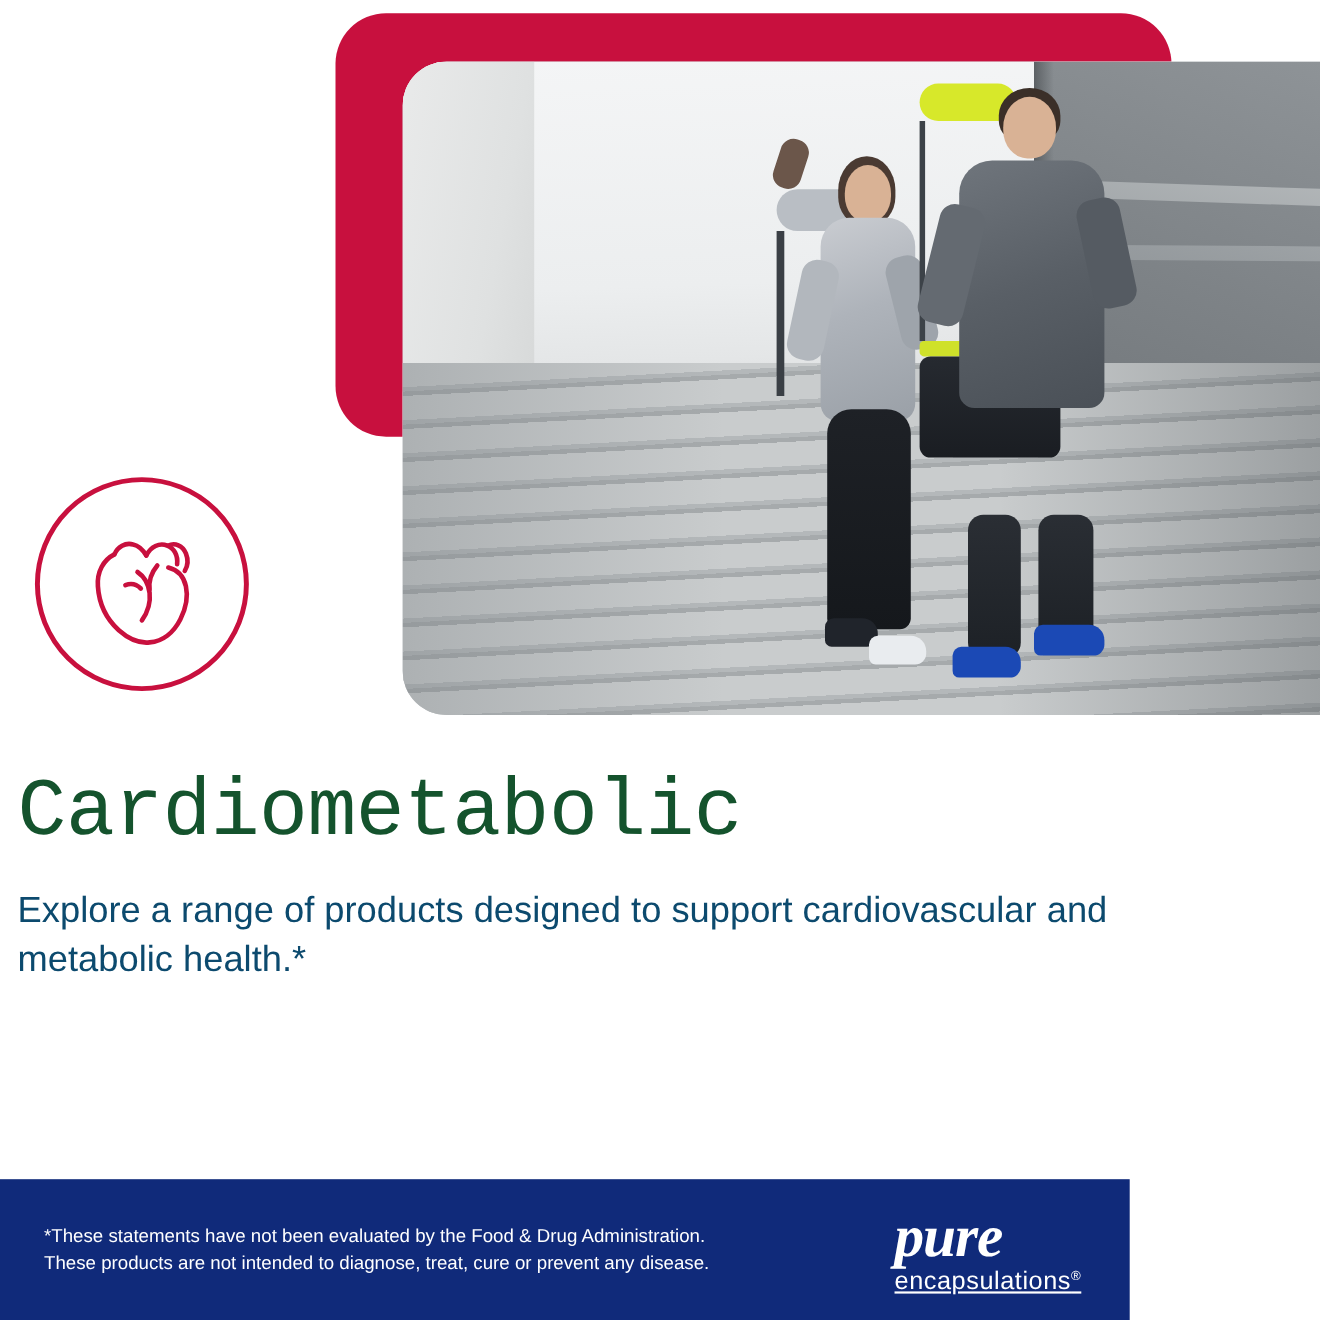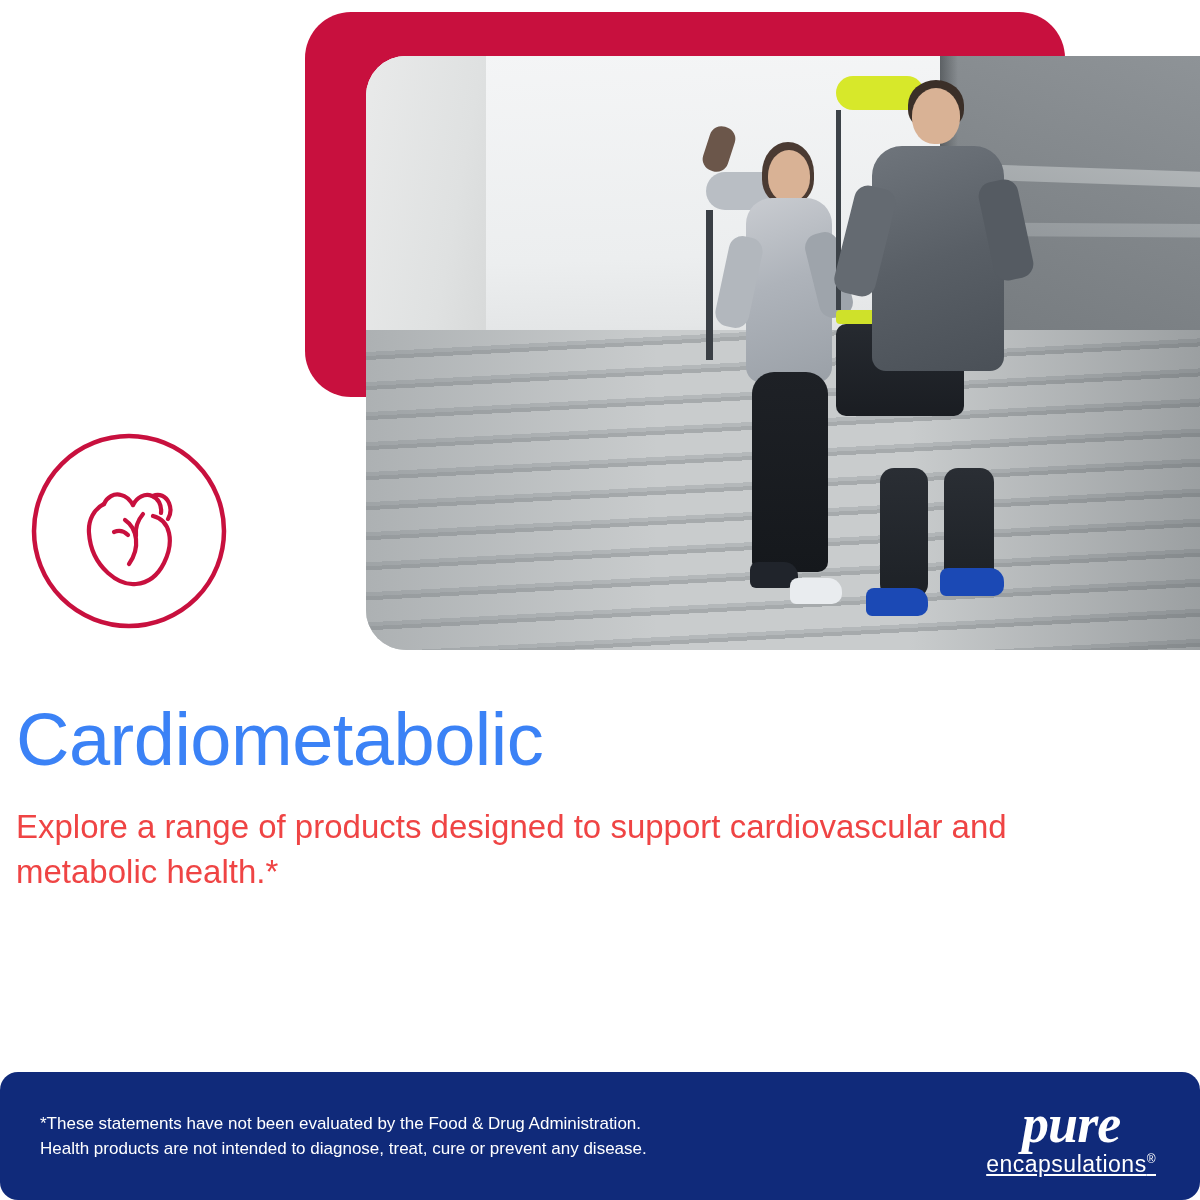--- a/index.html
+++ b/index.html
@@ -204,58 +204,58 @@
 
   
   .text-block {
     position: absolute;
     left: 0;
     top: 700px;
     width: 1200px;
   }
   .headline {
     margin: 0 0 0 16px;
-    color: #3b82f6;
+    color: #14532d;
     font-size: 74px;
     line-height: 1.07;
     font-weight: 400;
     letter-spacing: -0.5px;
+    font-family: Liberation Mono, monospace;
   }
   .subcopy {
     margin: 26px 0 0 16px;
-    color: #ef4444;
+    color: #0c4a6e;
     font-size: 33px;
     line-height: 1.35;
     font-weight: 400;
     max-width: 1030px;
   }
 
   
   .footer {
     position: absolute;
     left: 0;
     bottom: 0;
-    width: 1200px;
+    width: 1027px;
     height: 128px;
     background: #102a7a;
     display: flex;
     align-items: center;
     justify-content: space-between;
-    border-radius: 18px;
   }
   .disclaimer {
     color: #ffffff;
     font-size: 17px;
     line-height: 1.5;
     margin-left: 40px;
     max-width: 800px;
   }
   .brand {
     margin-right: 44px;
-    text-align: center;
+    text-align: left;
     color: #ffffff;
     line-height: 1;
   }
   .brand-name {
     font-family: "Liberation Serif", serif;
     font-style: italic;
     font-weight: bold;
     font-size: 54px;
     letter-spacing: -1px;
     display: block;
@@ -338,21 +338,21 @@
   <div class="text-block">
     <h1 class="headline">
       <span>Cardiometabolic</span><br>
     </h1>
     <p class="subcopy">Explore a range of products designed to support cardiovascular and metabolic health.*</p>
   </div>
 
   <div class="footer">
     <div class="disclaimer">
       <div>*These statements have not been evaluated by the Food &amp; Drug Administration.</div>
-      <div>Health products are not intended to diagnose, treat, cure or prevent any disease.</div>
+      <div>These products are not intended to diagnose, treat, cure or prevent any disease.</div>
     </div>
     <div class="brand">
       <span class="brand-name">pure</span>
       <span class="brand-sub"><span>encapsulations</span><sup>®</sup></span>
     </div>
   </div>
 
 </div>
 
 </body></html>

